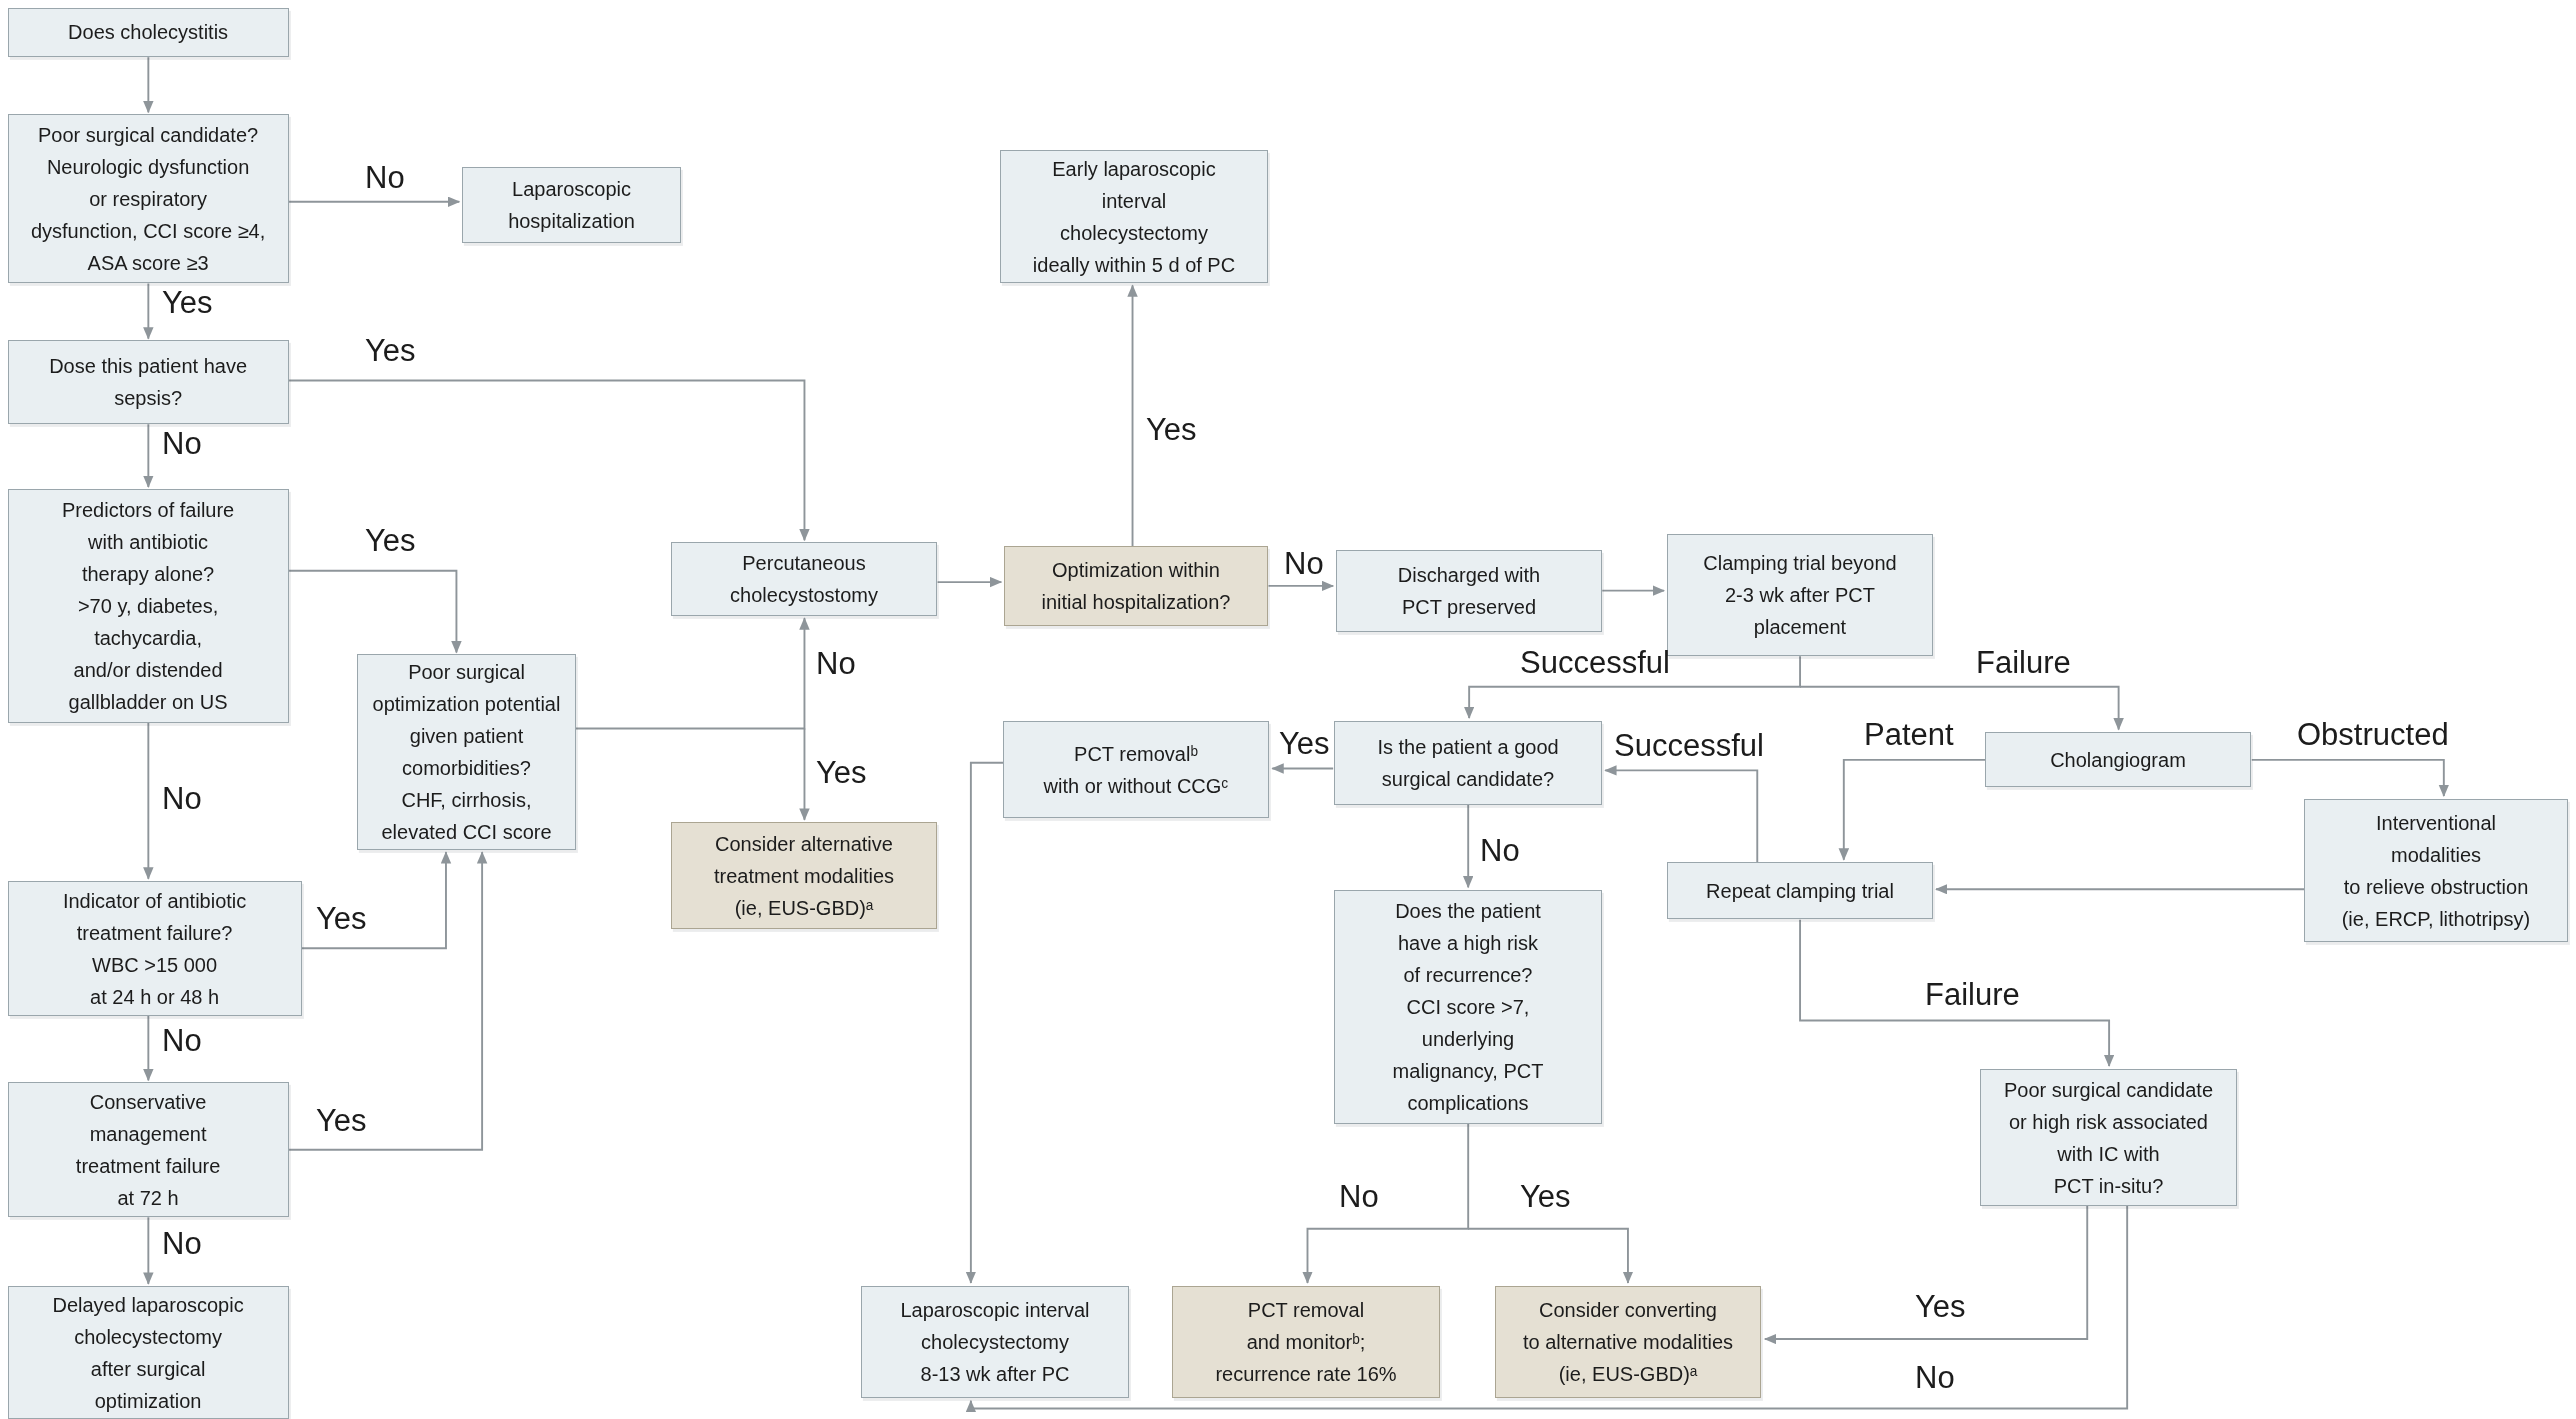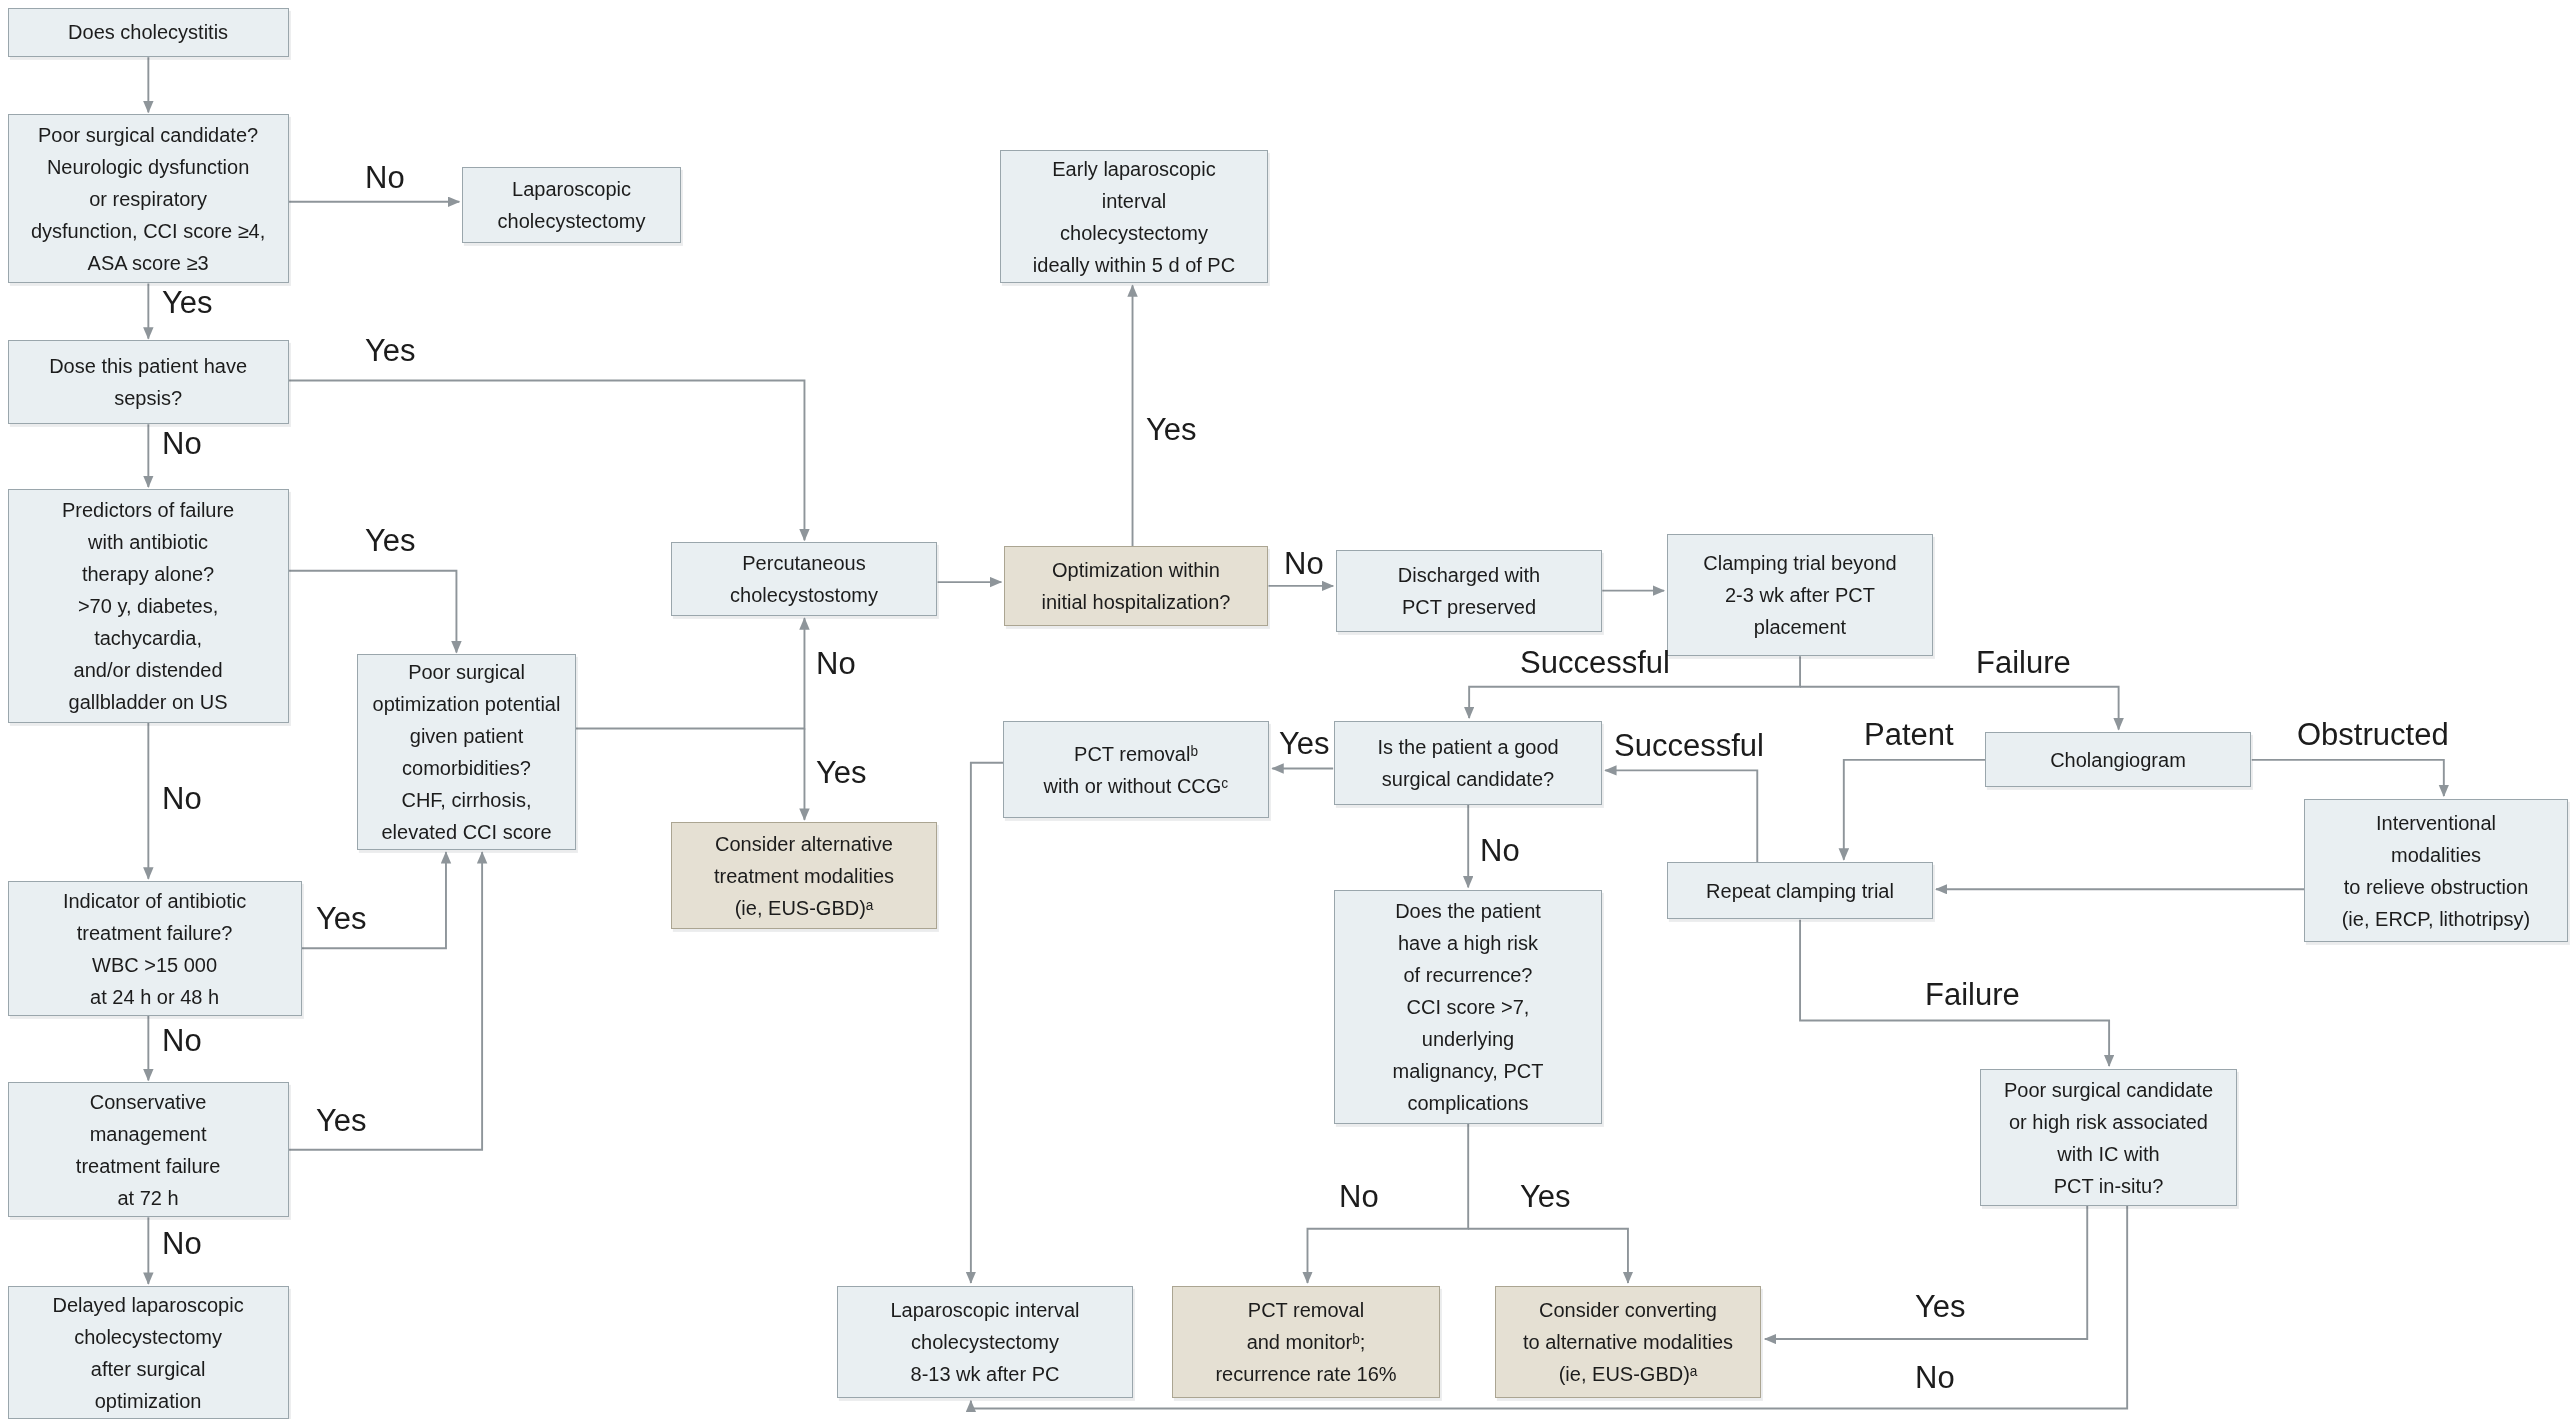--- a/index.html
+++ b/index.html
@@ -88,21 +88,21 @@
 at 24 h or 48 h</div>
   <div class="node" style="left:7.6px;top:1082px;width:281px;height:135px">Conservative
 management
 treatment failure
 at 72 h</div>
   <div class="node" style="left:7.6px;top:1286px;width:281px;height:133px">Delayed laparoscopic
 cholecystectomy
 after surgical
 optimization</div>
   <div class="node" style="left:462px;top:167px;width:219px;height:76px">Laparoscopic
-cholecystectomy</div>
+hospitalization</div>
   <div class="node" style="left:357px;top:654px;width:219px;height:196px">Poor surgical
 optimization potential
 given patient
 comorbidities?
 CHF, cirrhosis,
 elevated CCI score</div>
   <div class="node" style="left:671px;top:542px;width:266px;height:74px">Percutaneous
 cholecystostomy</div>
   <div class="node tan" style="left:671px;top:822px;width:266px;height:107px">Consider alternative
 treatment modalities
@@ -128,21 +128,21 @@
 PCT preserved</div>
   <div class="node" style="left:1667px;top:534px;width:266px;height:122px">Clamping trial beyond
 2-3 wk after PCT
 placement</div>
   <div class="node" style="left:1985px;top:732px;width:266px;height:55px">Cholangiogram</div>
   <div class="node" style="left:1667px;top:862px;width:266px;height:57px">Repeat clamping trial</div>
   <div class="node" style="left:2304px;top:799px;width:264px;height:143px">Interventional
 modalities
 to relieve obstruction
 (ie, ERCP, lithotripsy)</div>
-  <div class="node" style="left:837px;top:1286px;width:296px;height:112px">Laparoscopic interval
+  <div class="node" style="left:861px;top:1286px;width:268px;height:112px">Laparoscopic interval
 cholecystectomy
 8-13 wk after PC</div>
   <div class="node" style="left:1980px;top:1069px;width:257px;height:137px">Poor surgical candidate
 or high risk associated
 with IC with
 PCT in-situ?</div>
   <div class="node tan" style="left:1172px;top:1286px;width:268px;height:112px">PCT removal
 and monitorᵇ;
 recurrence rate 16%</div>
   <div class="node tan" style="left:1495px;top:1286px;width:266px;height:112px">Consider converting

